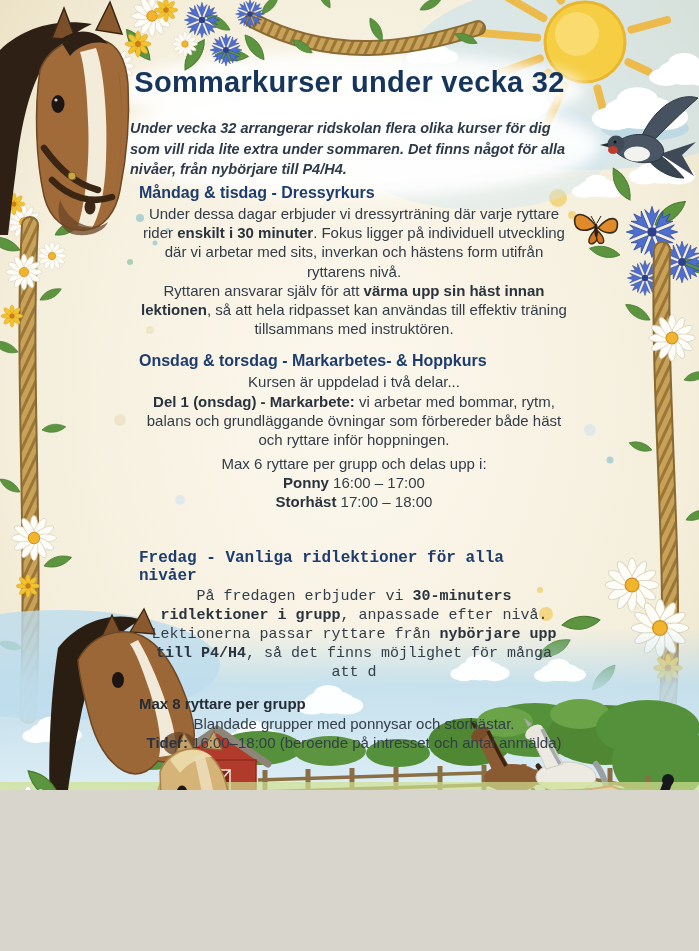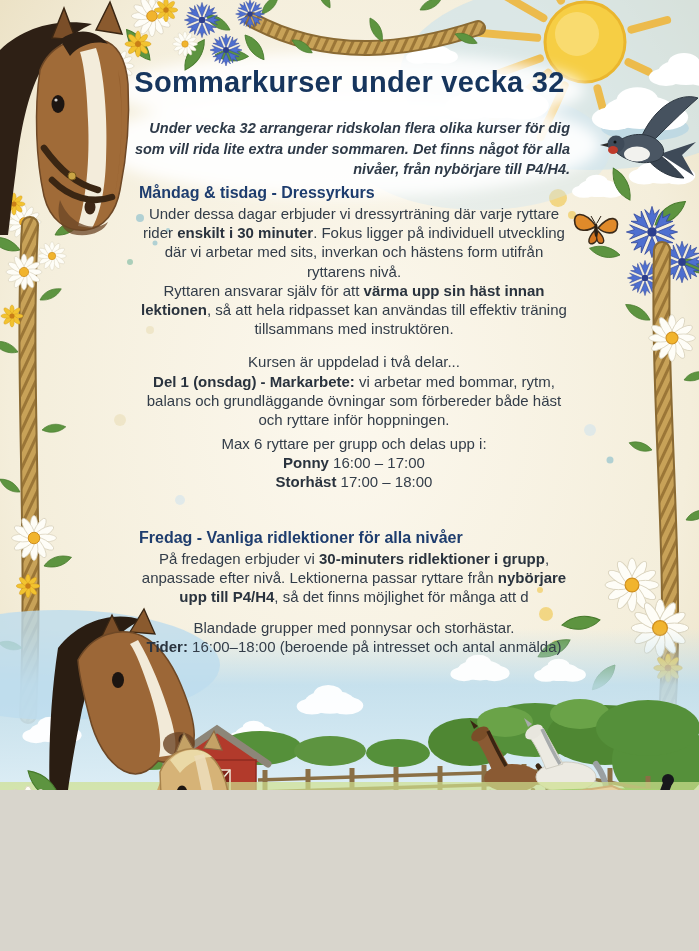--- a/index.html
+++ b/index.html
@@ -2,27 +2,27 @@
 <html lang="sv"><head>
 <meta charset="utf-8">
 <style>
   html,body{margin:0;padding:0;background:#d8d5cc;}
   .page{position:relative;width:699px;height:790px;overflow:hidden;margin:0 auto;
         background:#f4eedb;font-family:"Liberation Sans",sans-serif;padding-left:33px;}
   .bg-svg{position:absolute;left:0;top:0;z-index:0;}
   .text-layer{position:absolute;left:0;top:0;width:699px;height:951px;z-index:2;}
   .title{position:absolute;top:66px;left:0;width:100%;margin:0;text-align:center;
          font-size:29px;font-weight:bold;letter-spacing:.3px;color:#16355d;}
-  .intro{position:absolute;top:118px;left:130px;width:440px;margin:0;text-align:right;
+  .intro{position:absolute;top:118px;left:130px;width:440px;margin:0;text-align:left;
          font-style:italic;font-weight:bold;font-size:14.5px;line-height:1.43;color:#2e3a48;}
   .sections{position:absolute;top:184px;left:139px;width:430px;}
   .section{margin:0;}
   .section-1{margin-top:14px;}
   .section-2{margin-top:5px;}
-  .section-3{margin-top:37px;}
+  .section-3{margin-top:37px;font-family:Liberation Mono, monospace;}
   .section-4{margin-top:12px;}
   .section-heading{margin:0 0 2px 0;font-size:16px;font-weight:bold;color:#1e3d6e;}
   .section-2 .section-heading,.section-4 .section-heading{color:#232c37;font-size:15px;}
   .section-line{margin:0;font-size:15px;line-height:1.28;color:#333d49;text-align:center;}
   .section-line b{font-weight:bold;color:#2a333e;}
 </style>
 </head>
 <body>
 
 <div class="page">
@@ -518,31 +518,33 @@
   <div class="text-layer">
     <h1 class="title">Sommarkurser under vecka 32</h1>
     <p class="intro">Under vecka 32 arrangerar ridskolan flera olika kurser för dig som vill rida lite extra under sommaren. Det finns något för alla nivåer, från nybörjare till P4/H4.</p>
     <div class="sections">
         <section class="section section-0">
           <h3 class="section-heading">Måndag &amp; tisdag - Dressyrkurs</h3>
           <p class="section-line"><span>Under dessa dagar erbjuder vi dressyrträning där varje ryttare rider </span><b>enskilt i 30 minuter</b><span>. Fokus ligger på individuell utveckling där vi arbetar med sits, inverkan och hästens form utifrån ryttarens nivå.</span></p>
           <p class="section-line"><span>Ryttaren ansvarar själv för att </span><b>värma upp sin häst innan lektionen</b><span>, så att hela ridpasset kan användas till effektiv träning tillsammans med instruktören.</span></p>
         </section>
         <section class="section section-1">
+          <h3 class="section-heading">Onsdag &amp; torsdag - Markarbetes- &amp; Hoppkurs</h3>
           <p class="section-line"><span>Kursen är uppdelad i två delar...</span></p>
           <p class="section-line"><b>Del 1 (onsdag) - Markarbete:</b><span> vi arbetar med bommar, rytm, balans och grundläggande övningar som förbereder både häst och ryttare inför hoppningen.</span></p>
         </section>
         <section class="section section-2">
           <p class="section-line"><span>Max 6 ryttare per grupp och delas upp i:</span></p>
           <p class="section-line"><b>Ponny</b><span> 16:00 – 17:00</span></p>
           <p class="section-line"><b>Storhäst</b><span> 17:00 – 18:00</span></p>
         </section>
         <section class="section section-3">
           <h3 class="section-heading">Fredag - Vanliga ridlektioner för alla nivåer</h3>
           <p class="section-line"><span>På fredagen erbjuder vi </span><b>30-minuters ridlektioner i grupp</b><span>, anpassade efter nivå. Lektionerna passar ryttare från </span><b>nybörjare upp till P4/H4</b><span>, så det finns möjlighet för många att d</span></p>
         </section>
         <section class="section section-4">
+          <h3 class="section-heading">Max 8 ryttare per grupp</h3>
           <p class="section-line"><span>Blandade grupper med ponnysar och storhästar.</span></p>
           <p class="section-line"><b>Tider:</b><span> 16:00–18:00 (beroende på intresset och antal anmälda)</span></p>
         </section>
       </div>
   </div>
 </div>
 
 </body></html>

